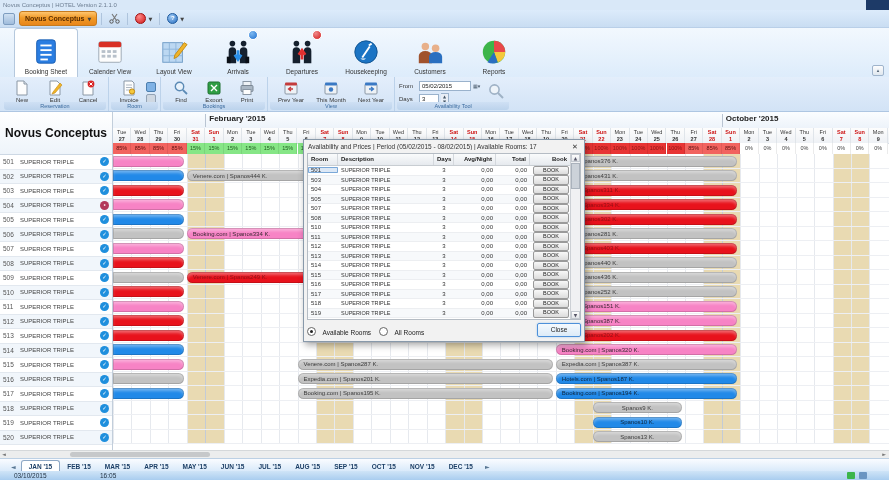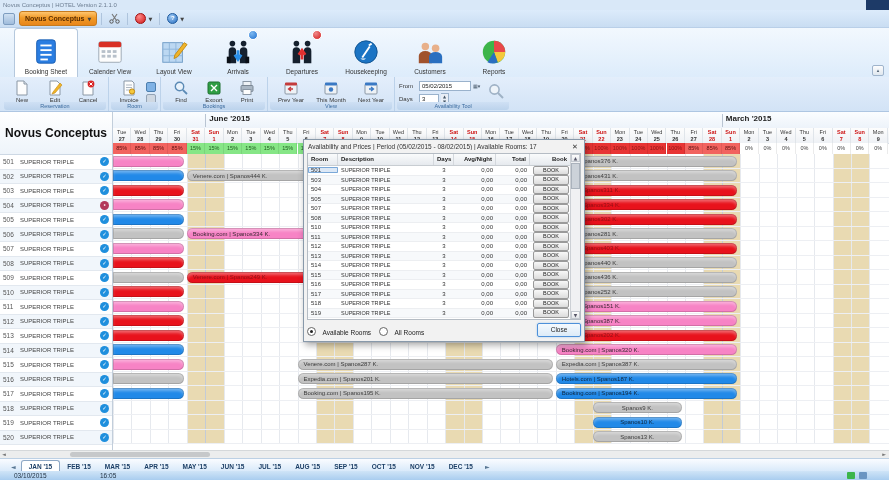--- a/index.html
+++ b/index.html
@@ -484,22 +484,22 @@
         <div class="room-row">
           <div class="room-num">520</div>
           <div class="room-type">SUPERIOR TRIPLE</div>
           <div class="room-flag glyph" style="background: rgb(31, 143, 221);">✓</div>
         </div>
       </div>
   </div>
 
   <div id="grid" class="abs">
     <div id="month-row">
-        <div class="month-label" style="left: 92.25px;">June '2015</div>
-        <div class="month-label" style="left: 608.85px;">March '2015</div>
+        <div class="month-label" style="left: 92.25px;">February '2015</div>
+        <div class="month-label" style="left: 608.85px;">October '2015</div>
       </div>
     <div id="date-row">
         <div class="date-cell" style="left: 0px; width: 18.45px;">
           <div>Tue</div>
           <div style="font-weight: bold;">27</div>
         </div>
         <div class="date-cell" style="left: 18.45px; width: 18.45px;">
           <div>Wed</div>
           <div style="font-weight: bold;">28</div>
         </div>

